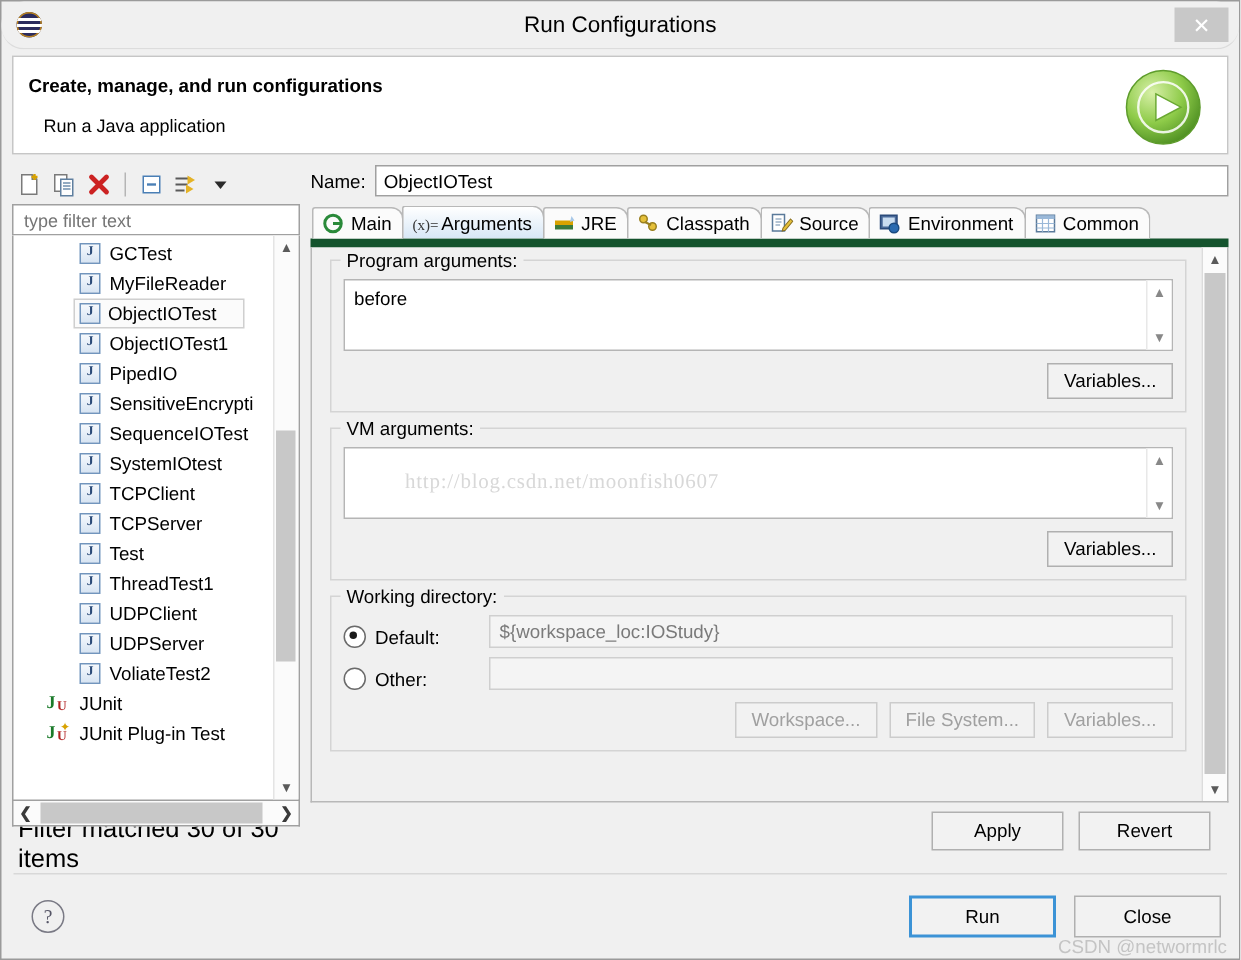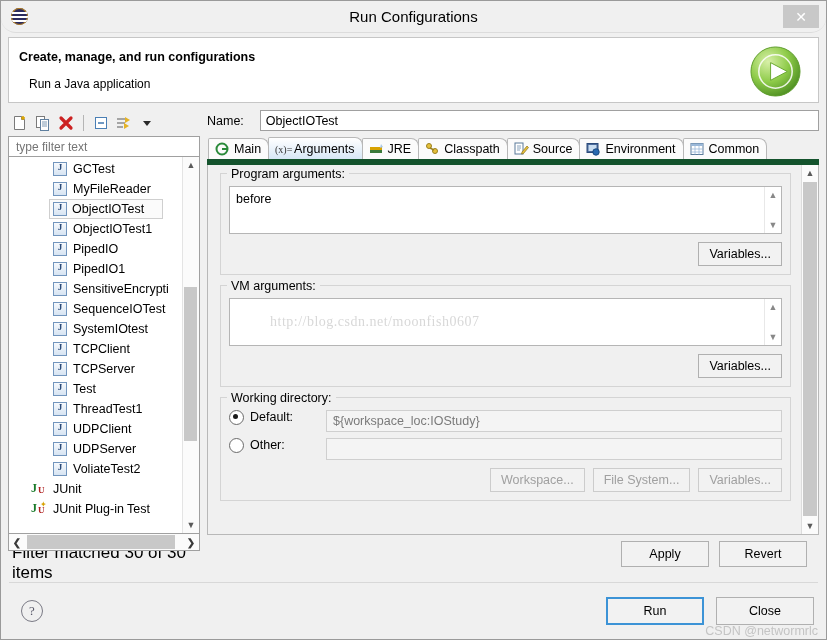--- a/index.html
+++ b/index.html
@@ -266,21 +266,21 @@
   
   .right-pane {
     flex: 1 1 auto;
     display: flex;
     flex-direction: column;
     min-width: 0;
   }
   .name-row {
     display: flex;
     align-items: center;
-    gap: 16px;
+    gap: 6px;
     flex: 0 0 auto;
     margin-bottom: 6px;
   }
   .name-label { font-size: 12.5px; }
   .name-input {
     flex: 1 1 auto;
     height: 21px;
     border: 1px solid #a0a0a0;
     background: #ffffff;
     box-sizing: border-box;
@@ -429,21 +429,21 @@
   .btn.disabled { color: #a0a0a0; border-color: #cccccc; }
   .btn-row-right {
     display: flex;
     justify-content: flex-end;
     margin-top: 8px;
     gap: 8px;
   }
 
   .wd-row {
     display: flex;
-    align-items: flex-start;
+    align-items: flex-end;
     margin-bottom: 6px;
     gap: 6px;
   }
   .radio {
     width: 13px; height: 13px;
     border-radius: 50%;
     border: 1px solid #6a6a6a;
     background: #ffffff;
     position: relative;
     flex: 0 0 auto;
@@ -619,24 +619,20 @@
             <div class="tree-item child">
               <span class="j-icon"></span>
               <span>ObjectIOTest1</span>
             </div>
             <div class="tree-item child">
               <span class="j-icon"></span>
               <span>PipedIO</span>
             </div>
             <div class="tree-item child">
               <span class="j-icon"></span>
-              <span>PipedIO1</span>
-            </div>
-            <div class="tree-item child">
-              <span class="j-icon"></span>
               <span>SensitiveEncrypti</span>
             </div>
             <div class="tree-item child">
               <span class="j-icon"></span>
               <span>SequenceIOTest</span>
             </div>
             <div class="tree-item child">
               <span class="j-icon"></span>
               <span>SystemIOtest</span>
             </div>

